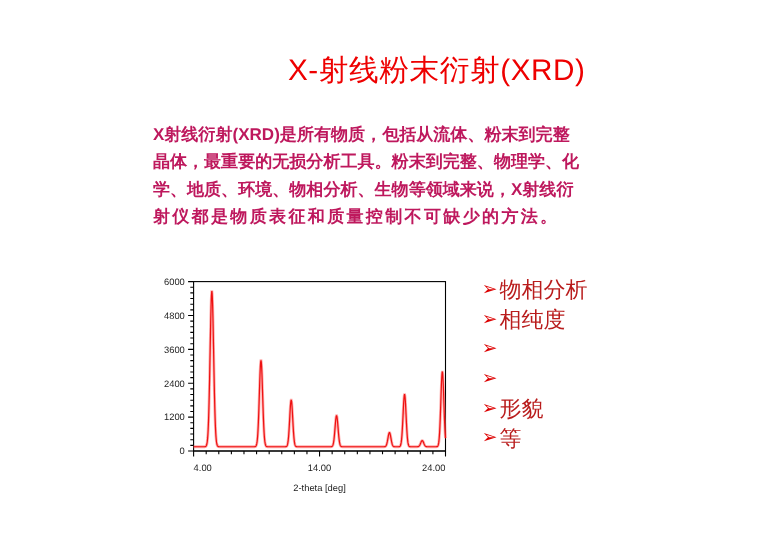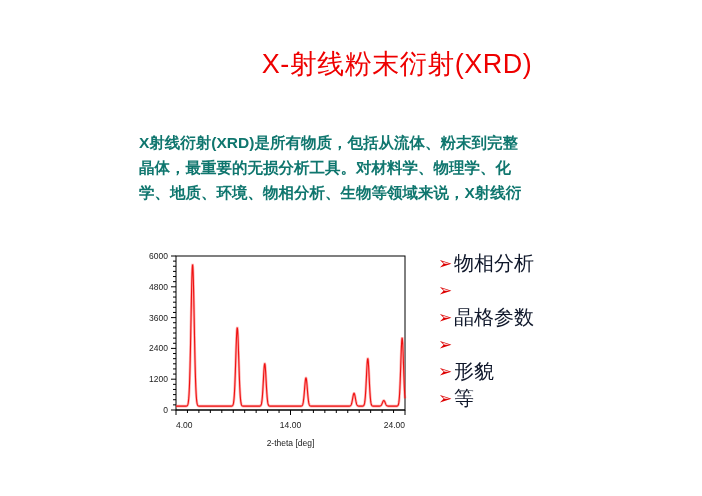--- a/index.html
+++ b/index.html
@@ -27,23 +27,23 @@
     font-weight: normal;
     letter-spacing: 0.5px;
     white-space: nowrap;
     padding-left: 45px;
   }
 
   
   #body-paragraph {
     position: absolute;
     left: 139px;
-    top: 130px;
+    top: 110px;
     width: 436px;
-    color: #0f766e;
+    color: #be185d;
     font-size: 15.5px;
     font-weight: bold;
     line-height: 25px;
     text-align: justify;
     text-justify: inter-ideograph;
   }
   #body-paragraph .ln {
     display: block;
     white-space: nowrap;
   }
@@ -67,21 +67,21 @@
   }
   .bullet-marker {
     color: #dd0000;
     font-size: 17px;
     line-height: 27px;
     width: 16px;
     flex: 0 0 16px;
     font-family: "DejaVu Sans", sans-serif;
   }
   .bullet-label {
-    color: #0f172a;
+    color: #b91c1c;
     font-size: 20px;
     line-height: 27px;
     font-family: "DejaVu Serif", "Liberation Serif", serif;
   }
 
   
   #xrd-chart {
     position: absolute;
     left: 140px;
     top: 248px;
@@ -126,35 +126,36 @@
     stroke-width: 1;
   }
 </style>
 </head>
 <body>
 
 <div id="slide-title">X-射线粉末衍射(XRD)</div>
 
 <div id="body-paragraph">
   <span class="ln">X射线衍射(XRD)是所有物质，包括从流体、粉末到完整</span>
-  <span class="ln">晶体，最重要的无损分析工具。对材料学、物理学、化</span>
+  <span class="ln">晶体，最重要的无损分析工具。粉末到完整、物理学、化</span>
   <span class="ln">学、地质、环境、物相分析、生物等领域来说，X射线衍</span>
+  <span class="ln spaced">射仪都是物质表征和质量控制不可缺少的方法。</span>
 </div>
 
 <div id="bullet-list">
   <div class="bullet-item">
     <span class="bullet-marker">➢</span>
     <span class="bullet-label">物相分析</span>
   </div>
   <div class="bullet-item">
     <span class="bullet-marker">➢</span>
-  </div>
-  <div class="bullet-item">
-    <span class="bullet-marker">➢</span>
-    <span class="bullet-label">晶格参数</span>
+    <span class="bullet-label">相纯度</span>
+  </div>
+  <div class="bullet-item">
+    <span class="bullet-marker">➢</span>
   </div>
   <div class="bullet-item">
     <span class="bullet-marker">➢</span>
   </div>
   <div class="bullet-item">
     <span class="bullet-marker">➢</span>
     <span class="bullet-label">形貌</span>
   </div>
   <div class="bullet-item">
     <span class="bullet-marker">➢</span>

